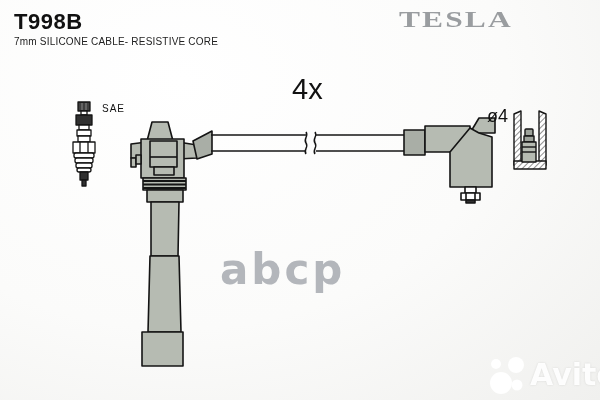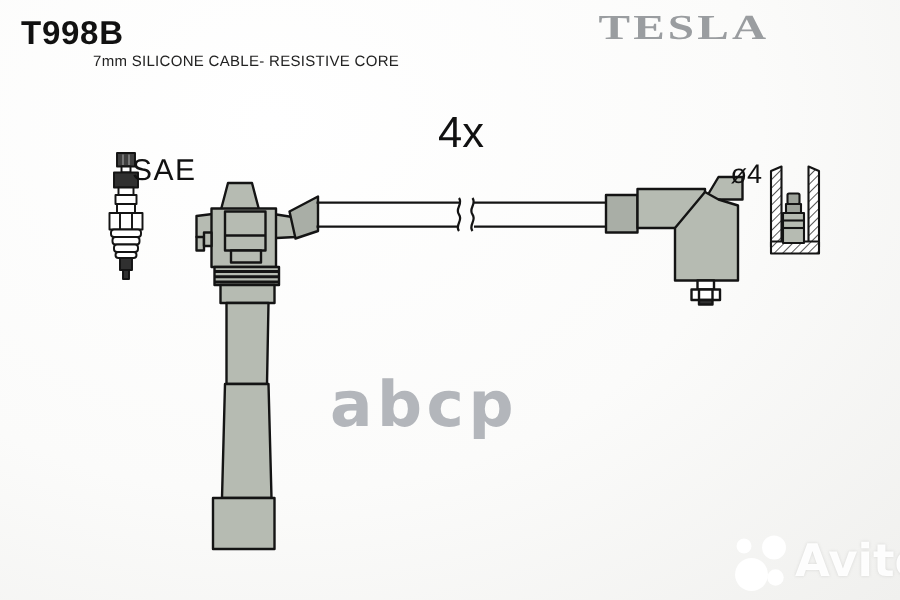--- a/index.html
+++ b/index.html
@@ -8,31 +8,31 @@
     position:relative;width:600px;height:400px;overflow:hidden;
     background:radial-gradient(ellipse at 30% 20%, #ffffff 0%, #fbfbfa 55%, #f0f0ee 100%);
     text-decoration:underline;
   }
   .part-number{
     position:absolute;left:14px;top:9px;
     font-size:22px;font-weight:bold;color:#111;letter-spacing:0.5px;
   }
   .subtitle{
     position:absolute;left:14px;top:36px;
-    font-size:10px;color:#222;letter-spacing:0.2px;margin-left:48px;
+    font-size:10px;color:#222;letter-spacing:0.2px;
   }
   .brand{
     position:absolute;left:399px;top:6px;
     font-family:"Liberation Serif",serif;font-weight:bold;
     font-size:30px;color:#9a9da0;letter-spacing:2px;
     transform:scale(1.05,0.78);transform-origin:left top;
   }
   .drawing{position:absolute;left:0;top:0;}
   .lbl{position:absolute;color:#111;}
-  .lbl-sae{left:88px;top:103px;font-size:20px;letter-spacing:1px;}
+  .lbl-sae{left:102px;top:103px;font-size:10px;letter-spacing:1px;}
   .lbl-qty{left:292px;top:73px;font-size:29px;}
   .lbl-dia{left:487px;top:106px;font-size:18px;}
   .wm-center{
     position:absolute;left:220px;top:249px;
     font-family:"DejaVu Sans",sans-serif;font-weight:bold;
     font-size:42px;color:#b3b6bb;letter-spacing:3px;line-height:1;
   }
   .wm-avito{
     position:absolute;left:488px;top:352px;width:112px;height:46px;
     display:flex;align-items:center;

